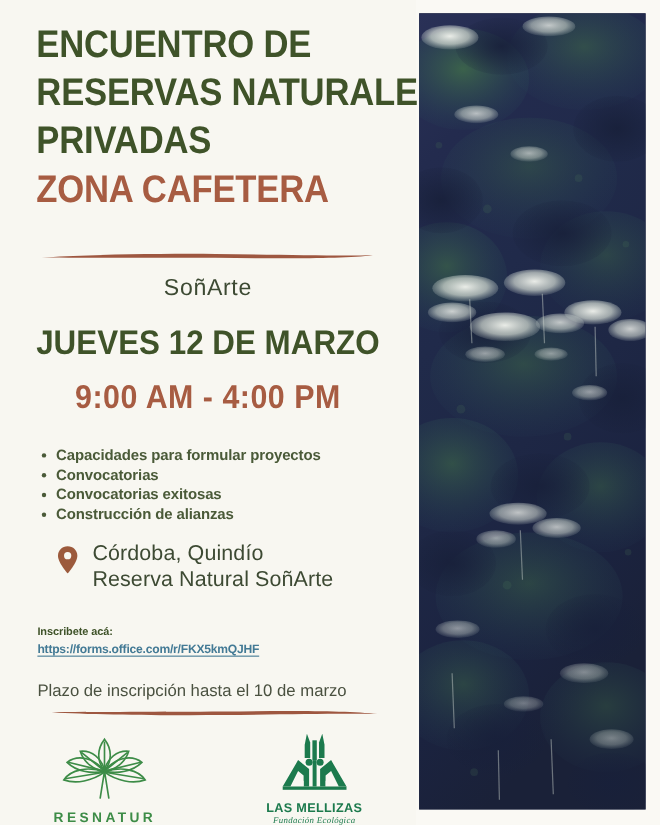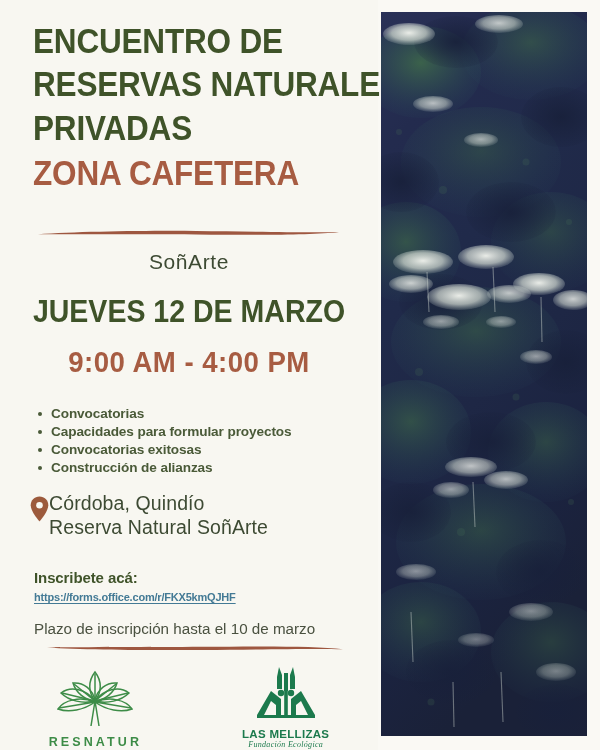--- a/index.html
+++ b/index.html
@@ -153,24 +153,25 @@
     top: 7px;
     width: 4px;
     height: 4px;
     border-radius: 50%;
     background: #4a5a38;
   }
 
   
   .location {
     position: absolute;
-    left: 30px;
+    left: 52px;
     top: 492px;
     display: flex;
     align-items: flex-start;
+    gap: 13px;
   }
 
   .pin-icon {
     margin-top: 4px;
     flex: 0 0 auto;
   }
 
   .location-text {
     font-family: "Liberation Sans", sans-serif;
     font-size: 19.5px;
@@ -183,21 +184,21 @@
   
   .signup {
     position: absolute;
     left: 34px;
     top: 569px;
   }
 
   .signup-label {
     font-family: "Liberation Sans", sans-serif;
     font-weight: 700;
-    font-size: 15px;
+    font-size: 10px;
     color: #3f5329;
     letter-spacing: -0.1px;
     margin-bottom: 1px;
   }
 
   .signup-link {
     font-family: "Liberation Sans", sans-serif;
     font-weight: 700;
     font-size: 11px;
     color: #437a95;
@@ -298,22 +299,22 @@
       </svg>
     </div>
 
     <div class="agendate">SoñArte</div>
 
     <div class="date-line">Jueves 12 de marzo</div>
 
     <div class="time-line">9:00 AM - 4:00 PM</div>
 
     <ul class="bullets">
+      <li>Capacidades para formular proyectos</li>
       <li>Convocatorias</li>
-      <li>Capacidades para formular proyectos</li>
       <li>Convocatorias exitosas</li>
       <li>Construcción de alianzas</li>
     </ul>
 
     <div class="location">
       <span class="pin-icon">
         <svg width="19" height="26" viewBox="0 0 19 26" xmlns="http://www.w3.org/2000/svg">
           <path d="M9.5,0.6 C4.5,0.6 0.7,4.4 0.7,9.3 C0.7,15.6 9.5,25.4 9.5,25.4 C9.5,25.4 18.3,15.6 18.3,9.3 C18.3,4.4 14.5,0.6 9.5,0.6 Z" fill="#9c5a3c"></path>
           <circle cx="9.5" cy="9.2" r="3.3" fill="#f8f7f1"></circle>
         </svg>

